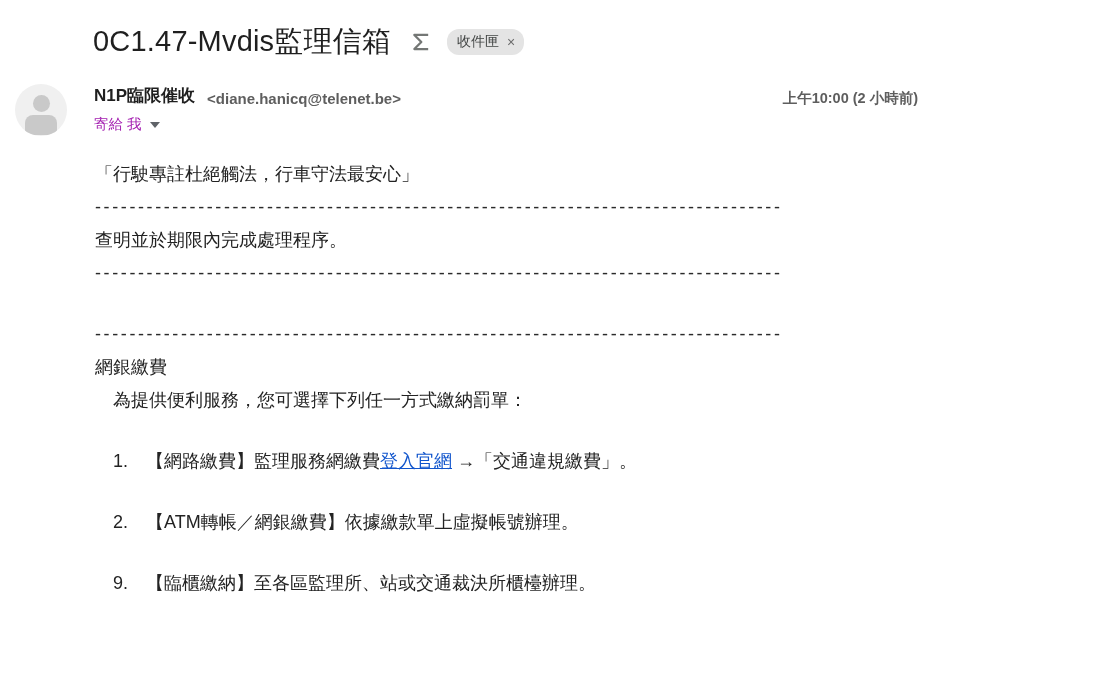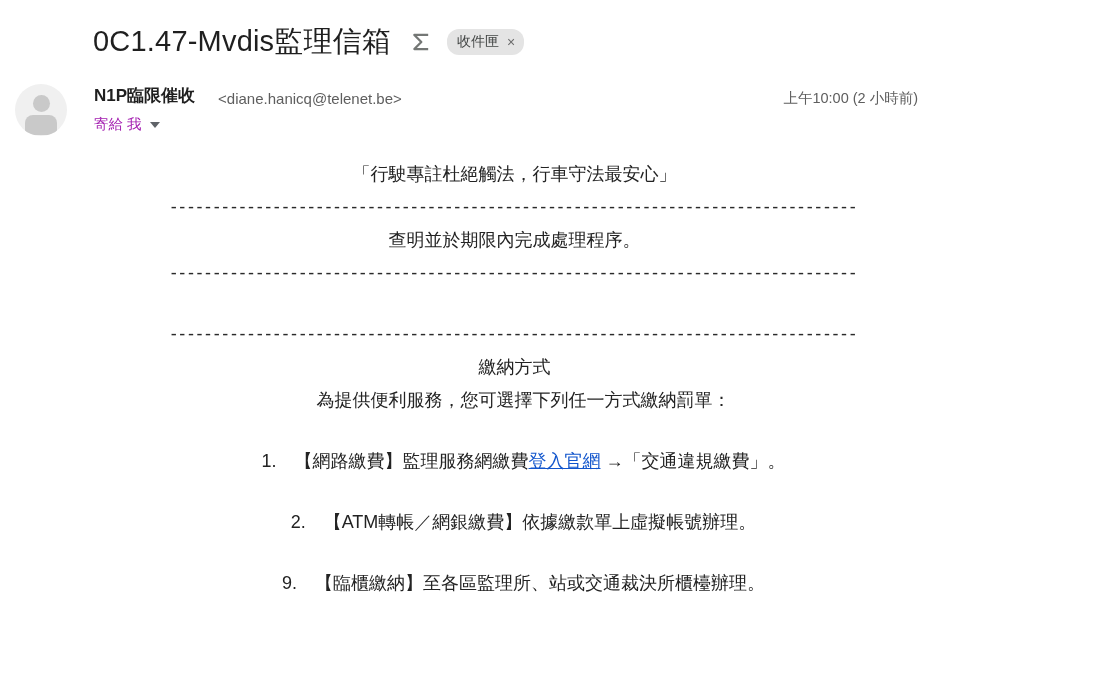--- a/index.html
+++ b/index.html
@@ -64,48 +64,48 @@
     border-radius: 50%; background: #c9c9c9;
   }
   .av-shoulders {
     position: absolute; left: 50%; top: 31px;
     width: 32px; height: 20px; margin-left: -16px;
     border-radius: 8px 8px 0 0; background: #c9c9c9;
   }
   .sender-block { margin-left: 27px; flex: 1 1 auto; min-width: 0; }
   .sender-line { display: flex; align-items: flex-end; white-space: nowrap; }
   .sender-name { font-size: 17px; font-weight: 700; color: #1f1f1f; }
-  .sender-email { margin-left: 23px; font-size: 15px; color: #5e5e5e; }
+  .sender-email { margin-left: 12px; font-size: 15px; color: #5e5e5e; font-weight: bold; }
   .to-line {
     margin-top: 8px;
     display: inline-flex;
     align-items: center;
     font-size: 14.5px;
     color: #a21caf;
     cursor: pointer;
   }
   .caret {
     margin-left: 8px;
     width: 0; height: 0;
     border-left: 5px solid transparent;
     border-right: 5px solid transparent;
     border-top: 6px solid #5f6368;
   }
   .timestamp {
     font-size: 14.5px;
     color: #5e5e5e;
     white-space: nowrap;
     padding-top: 5px;
+    font-weight: bold;
   }
   
   .email-body {
     margin: 22px 0 0 95px;
     font-size: 18px;
     color: #232323;
-    text-align: center;
   }
   .line { line-height: 33px; white-space: pre; }
   .line.blank { height: 28px; }
   .line.dashes { letter-spacing: 2.6px; color: #2a2a2a; }
   .line.list { padding-left: 18px; }
   .body-link { color: #1155cc; text-decoration: underline; cursor: pointer; }
 </style>
 </head>
 <body>
 
@@ -142,21 +142,21 @@
     <div class="timestamp">上午10:00 (2 小時前)</div>
   </div>
 
   <div class="email-body">
       <div class="line">「行駛專註杜絕觸法，行車守法最安心」</div>
       <div class="line dashes">--------------------------------------------------------------------------------</div>
       <div class="line">查明並於期限內完成處理程序。</div>
       <div class="line dashes">--------------------------------------------------------------------------------</div>
       <div class="line blank"></div>
       <div class="line dashes">--------------------------------------------------------------------------------</div>
-      <div class="line">繳納方式</div>
+      <div class="line">網銀繳費</div>
       <div class="line">　為提供便利服務，您可選擇下列任一方式繳納罰單：</div>
       <div class="line blank"></div>
       <div class="line list">1.　【網路繳費】監理服務網繳費<a href="#" class="body-link">登入官網</a> →「交通違規繳費」。</div>
       <div class="line blank"></div>
       <div class="line list">2.　【ATM轉帳／網銀繳費】依據繳款單上虛擬帳號辦理。</div>
       <div class="line blank"></div>
       <div class="line list">9.　【臨櫃繳納】至各區監理所、站或交通裁決所櫃檯辦理。</div>
     </div>
 
 </div>

